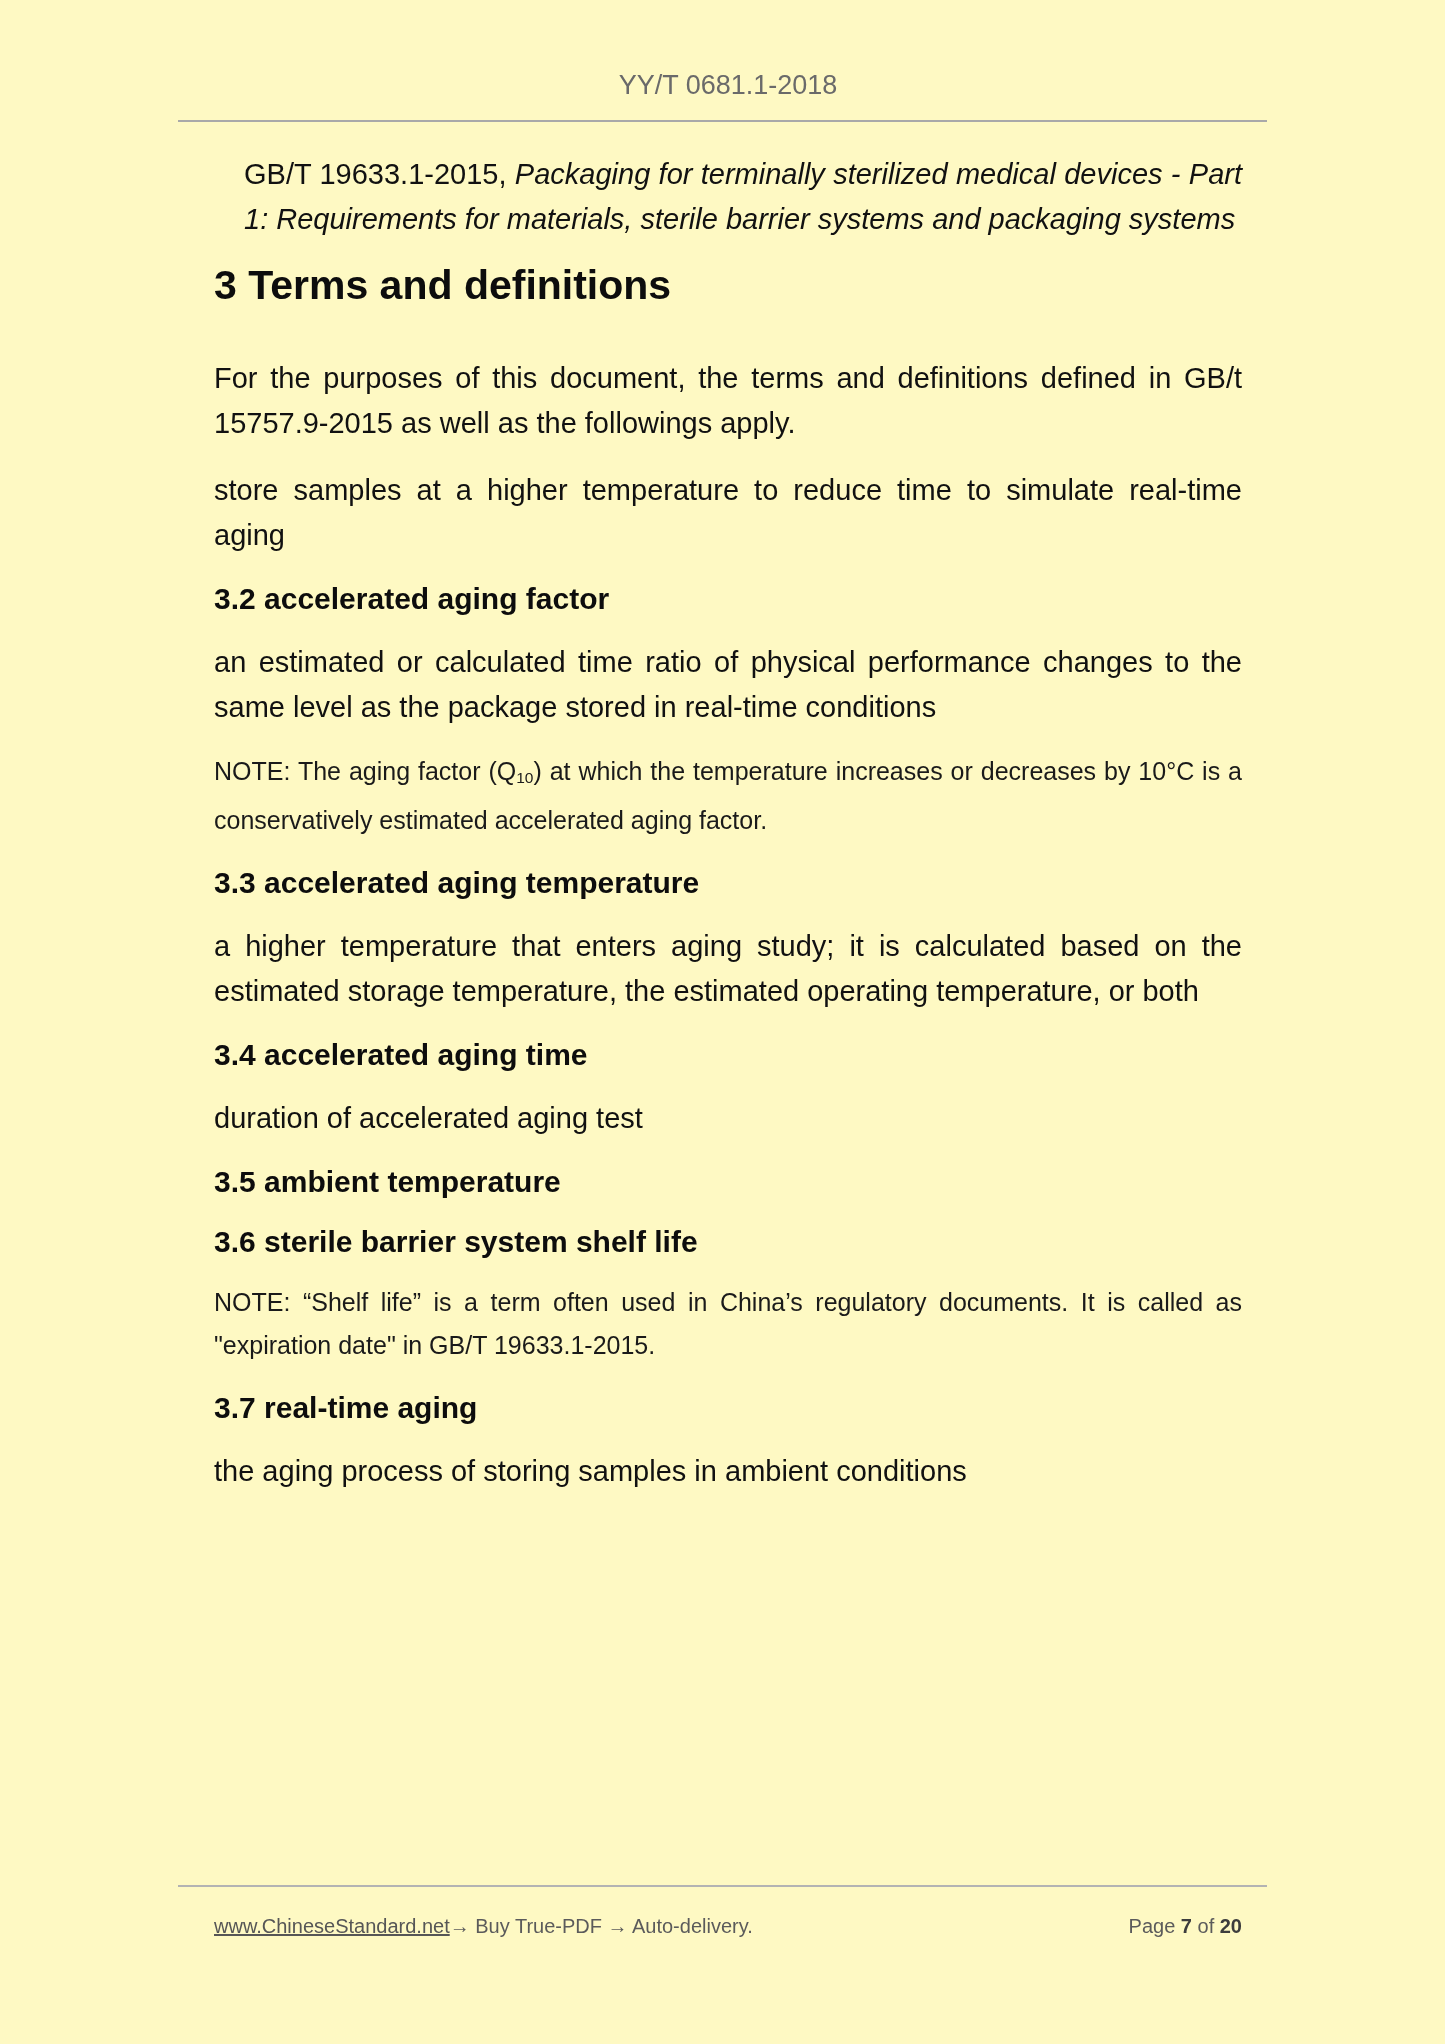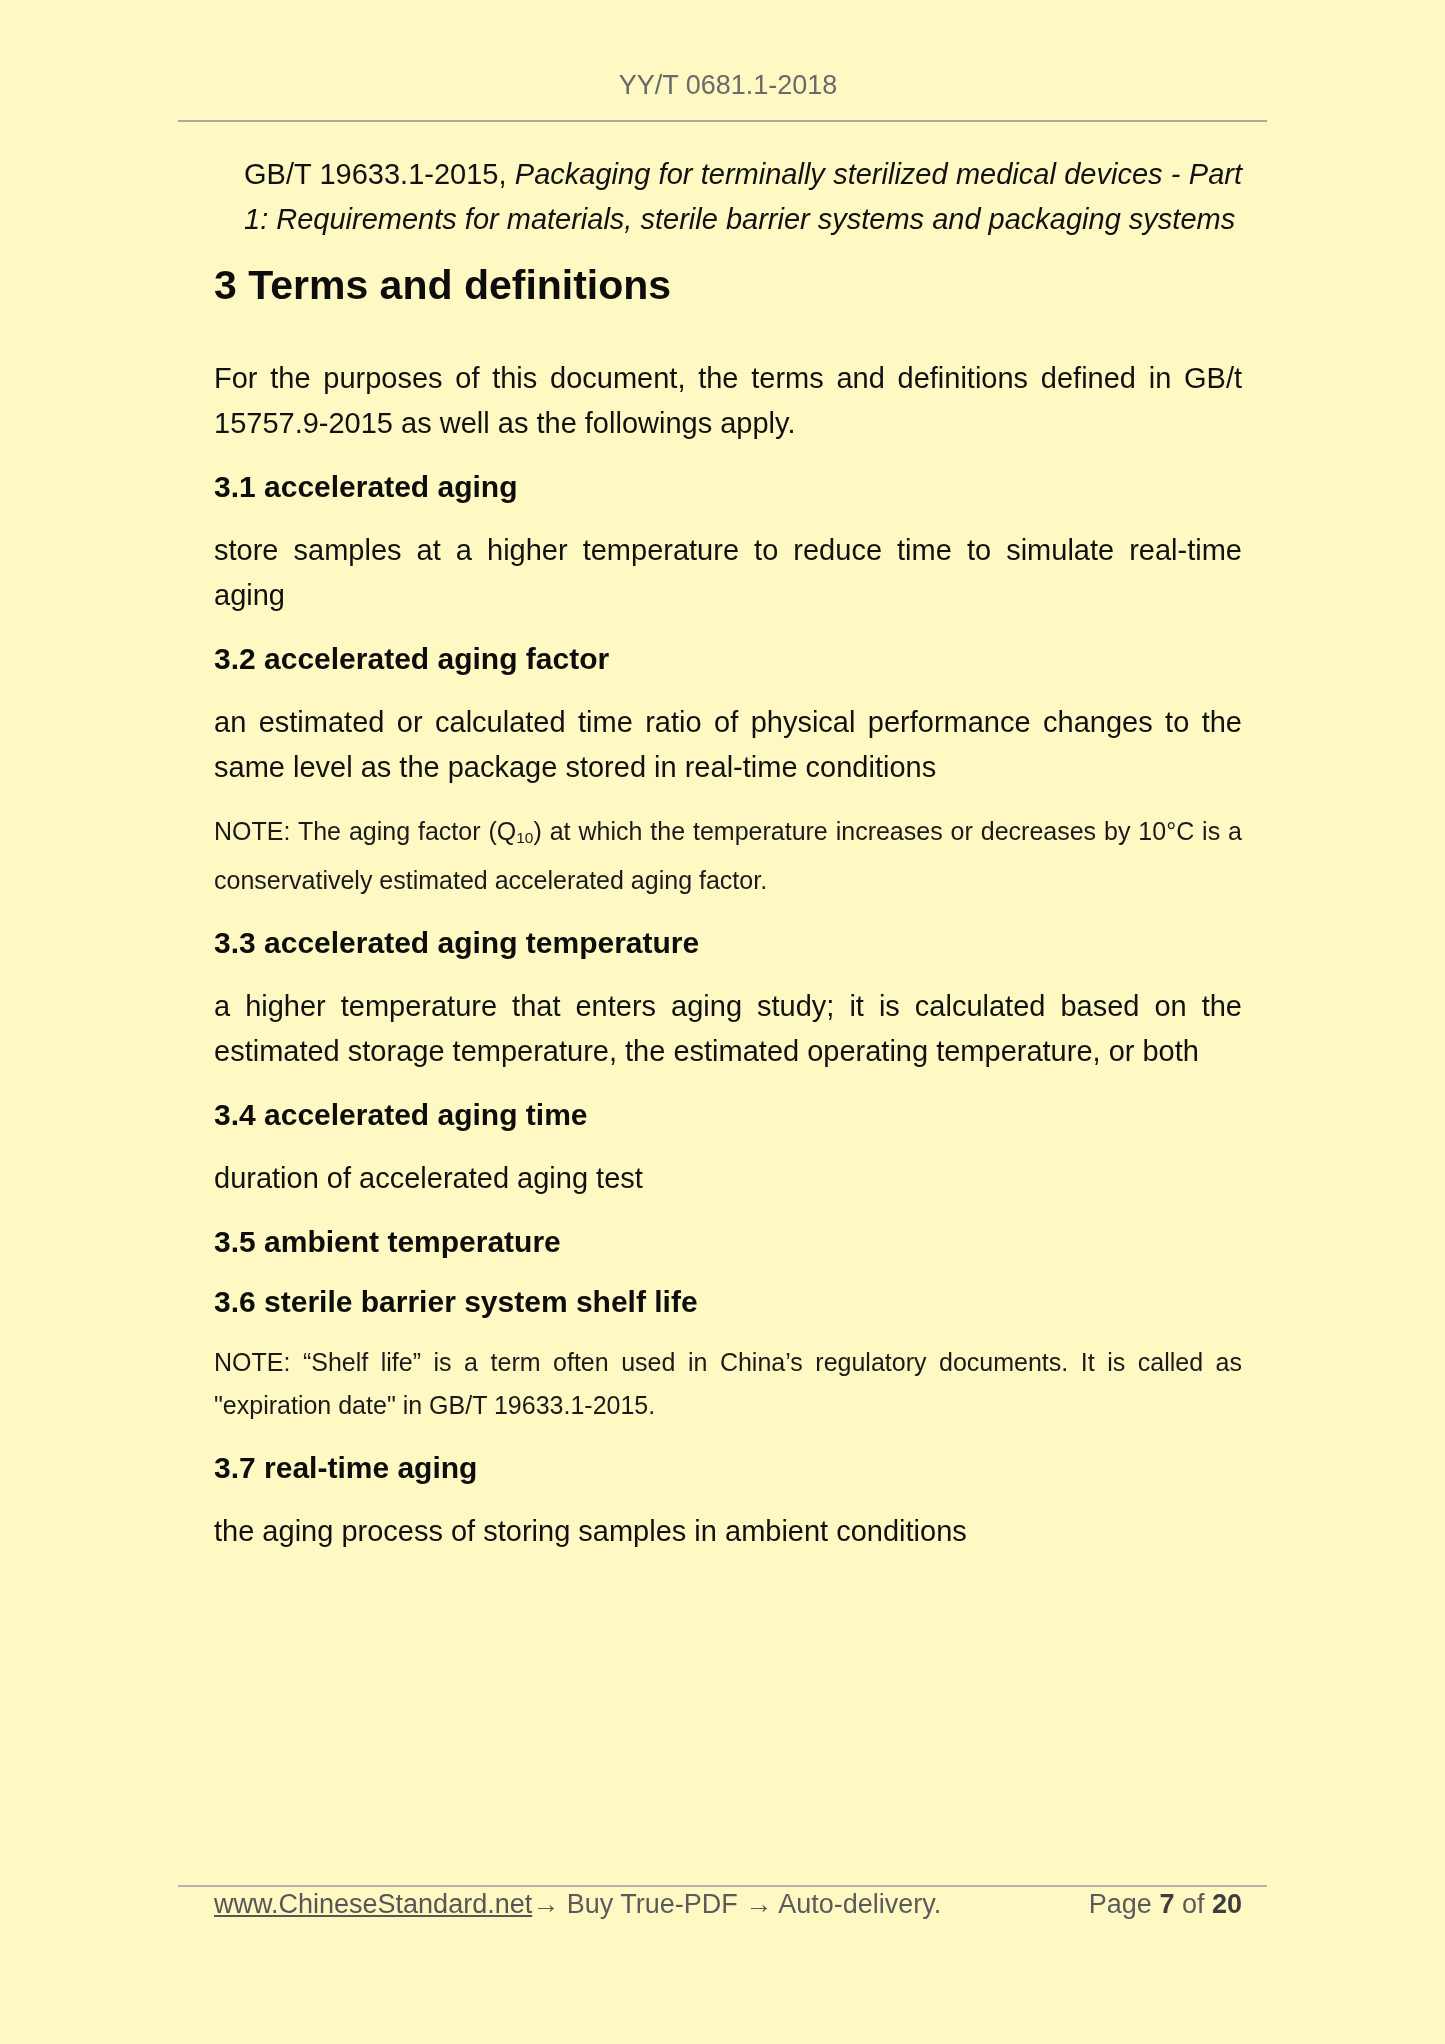--- a/index.html
+++ b/index.html
@@ -80,24 +80,25 @@
     left: 214px;
     width: 1028px;
     top: 1885px;
   }
   .footer-rule {
     height: 2px;
     background: #b3b3b3;
     margin: 0 -25px 0 -36px;
   }
   .footer-row {
+    margin-top: 22px;
     display: flex;
     justify-content: space-between;
     align-items: flex-end;
-    font-size: 27px;
+    font-size: 20px;
     line-height: 34px;
     color: #5b5b5b;
   }
   .footer-link {
     color: #565656;
     text-decoration: underline;
     cursor: pointer;
   }
   .footer-left span { white-space: pre-wrap; }
   .page-num { font-weight: bold; color: #3d3d3d; }
@@ -113,21 +114,20 @@
 
     <div class="rule"></div>
 
     <p class="reference"><span>GB/T 19633.1-2015, </span><span class="ref-title">Packaging for terminally sterilized medical devices - Part 1: Requirements for materials, sterile barrier systems and packaging systems</span></p>
 
     <h1 class="section-title">3 Terms and definitions</h1>
 
     <p class="body-par">For the purposes of this document, the terms and definitions defined in GB/t 15757.9-2015 as well as the followings apply.</p>
 
     <div>
-      <h2 class="term-heading">3.1 accelerated aging</h2>
       <p class="body-par">store samples at a higher temperature to reduce time to simulate real-time aging</p>
     </div>
 
     <div>
       <h2 class="term-heading">3.2 accelerated aging factor</h2>
       <p class="body-par">an estimated or calculated time ratio of physical performance changes to the same level as the package stored in real-time conditions</p>
       <p class="note-par"><span class="note-label">NOTE:</span><span> The aging factor (Q</span><span class="sub">10</span><span>) at which the temperature increases or decreases by 10°C is a conservatively estimated accelerated aging factor.</span></p>
     </div>
 
     <div>

